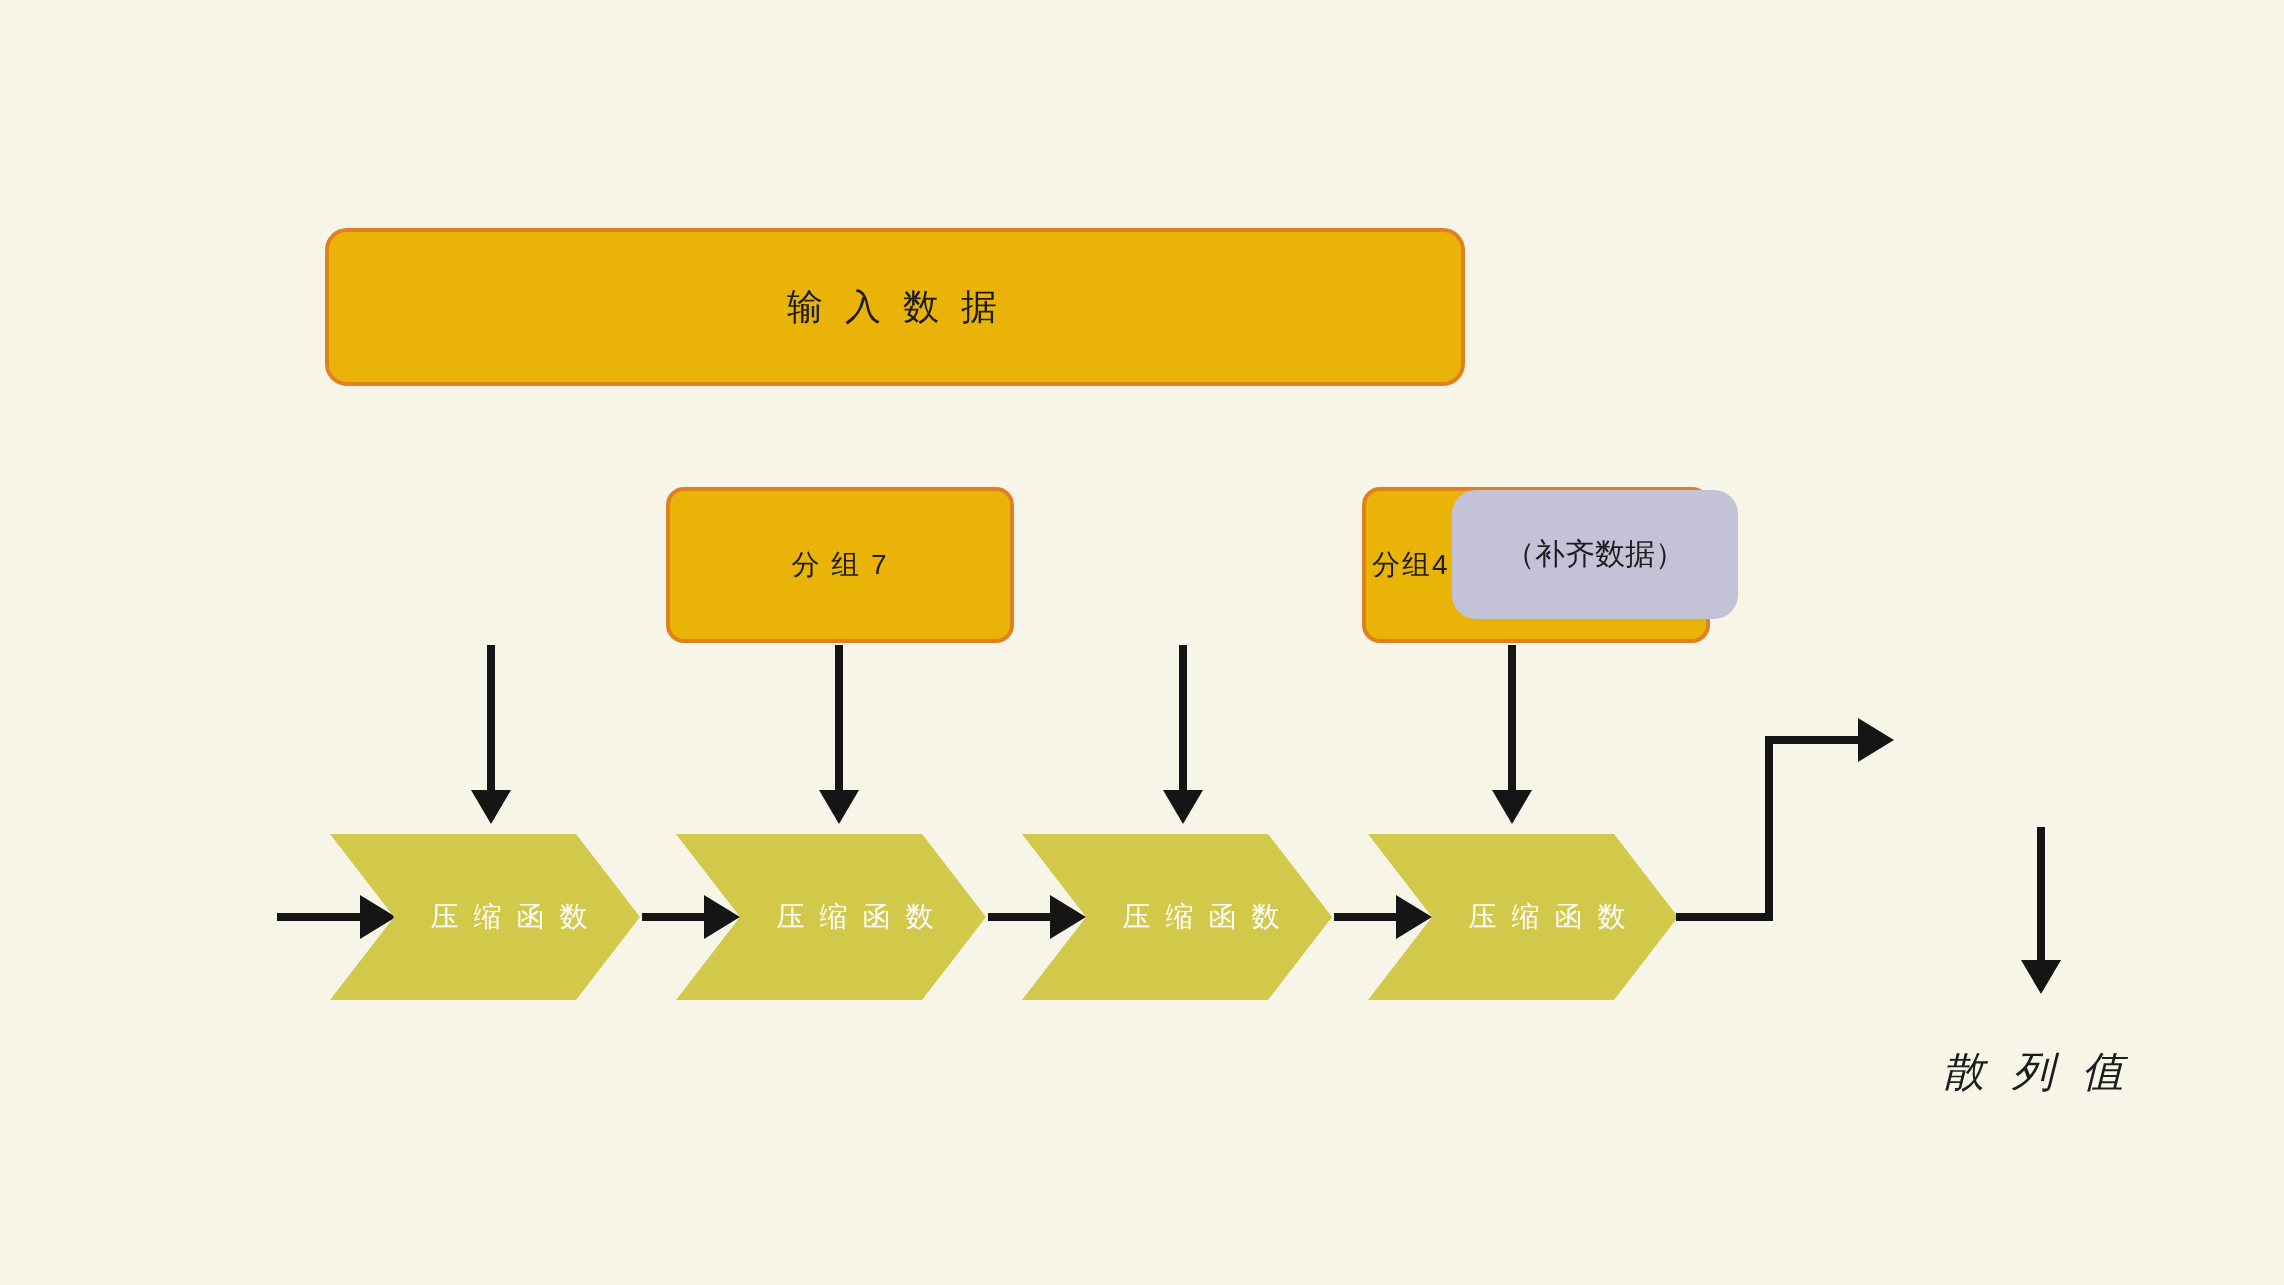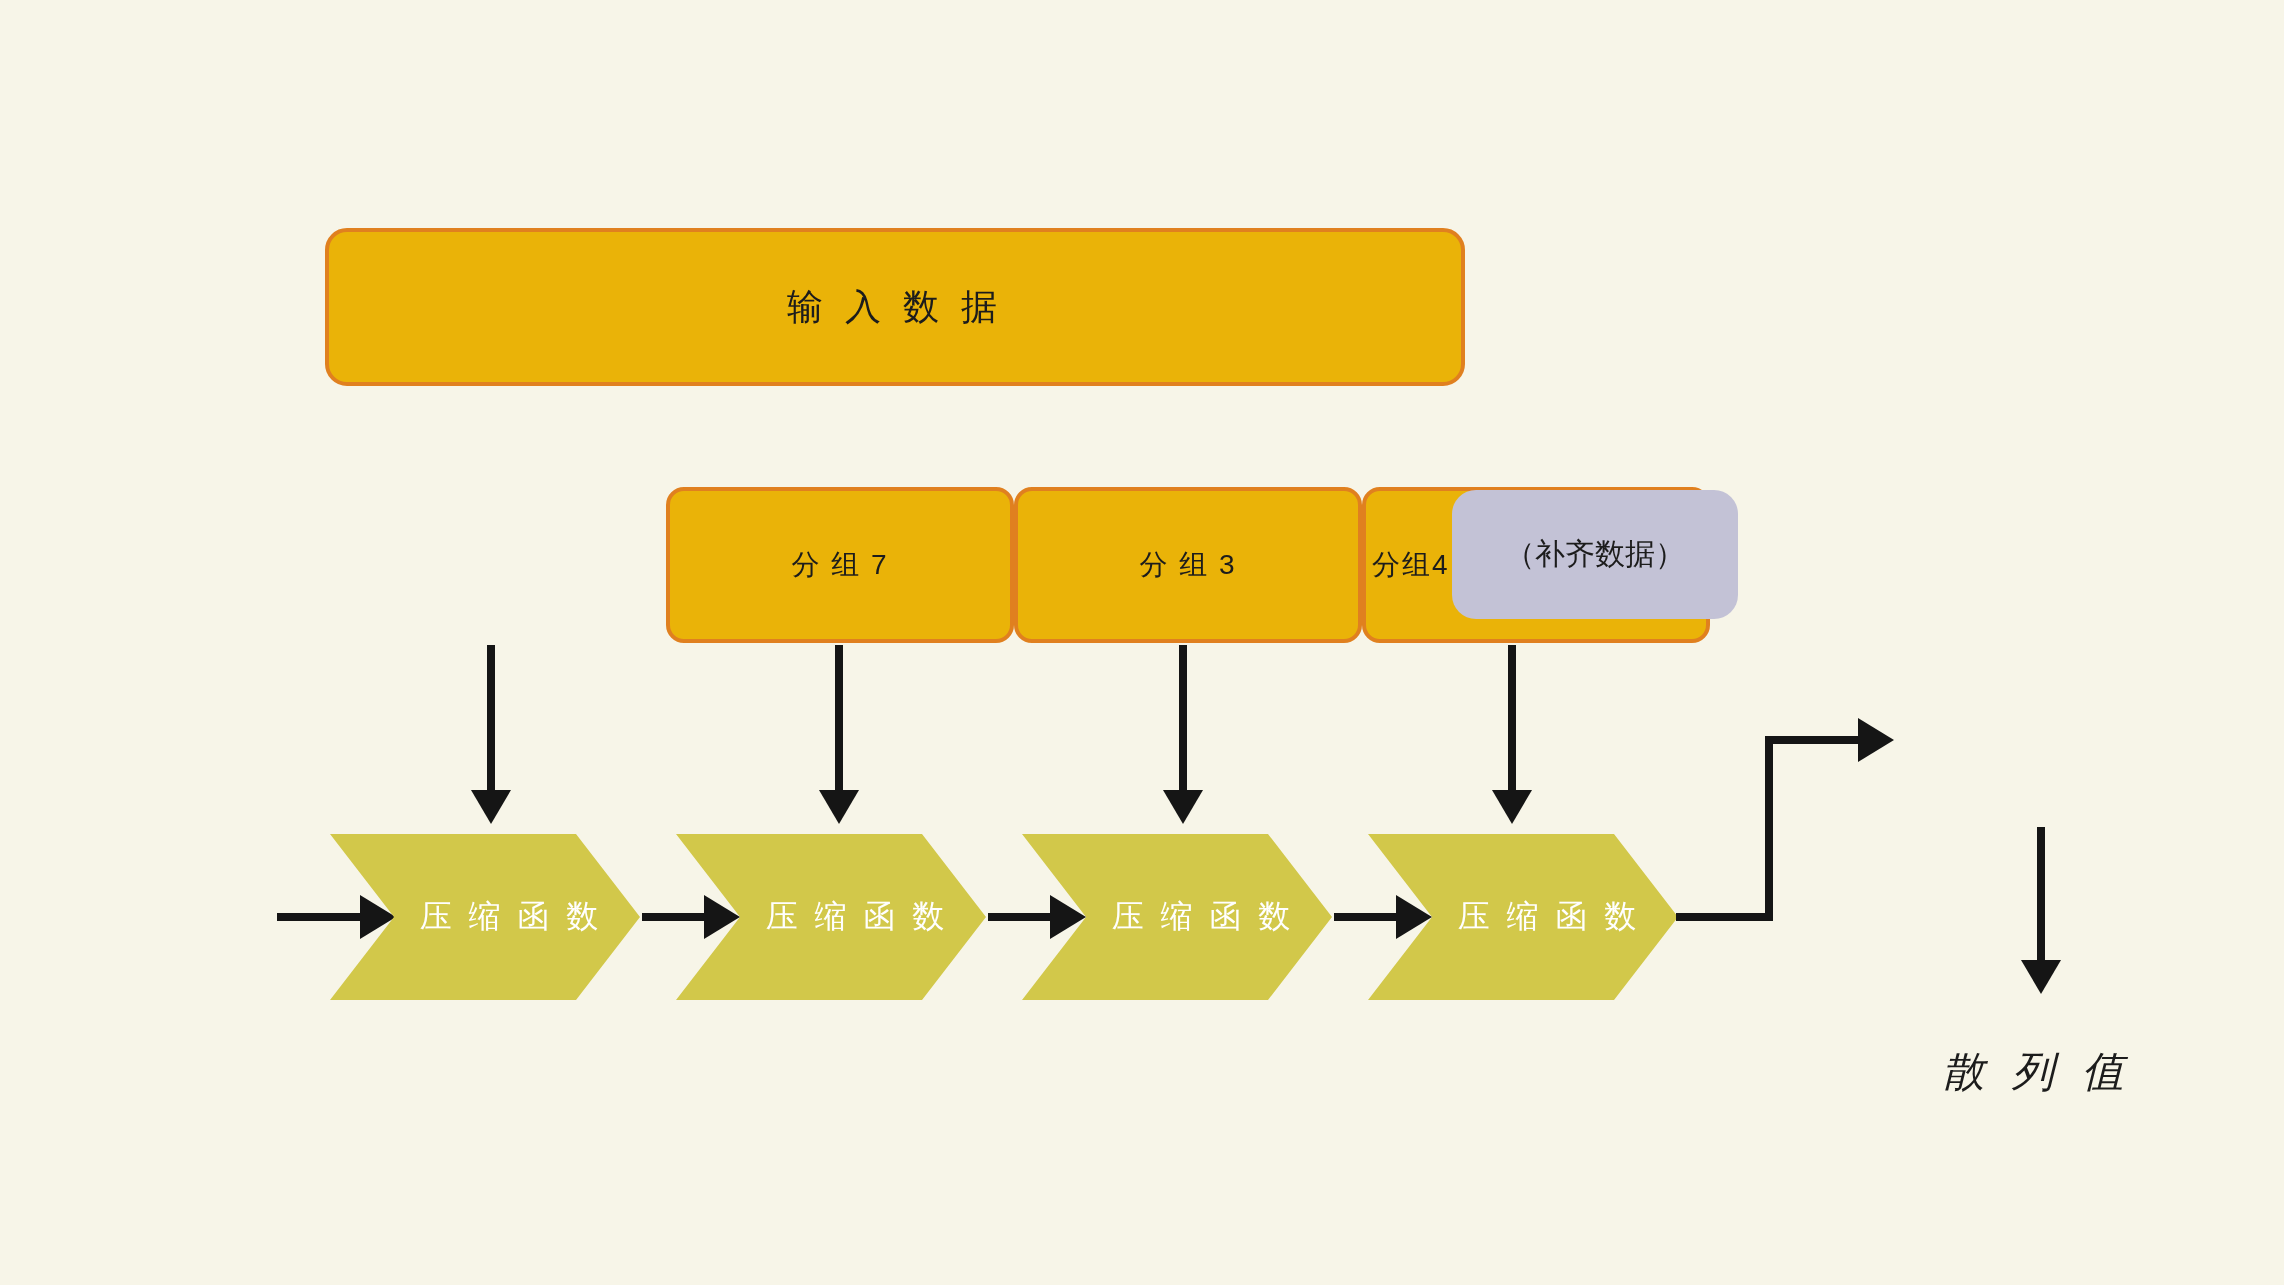--- a/index.html
+++ b/index.html
@@ -27,21 +27,21 @@
     position:absolute;box-sizing:border-box;border:4px solid #151515;border-radius:50%;
     display:flex;align-items:center;justify-content:center;font-size:30px;letter-spacing:1px;
     background:transparent;z-index:2;
   }
   
   .chevron{
     position:absolute;background:#d2c84a;
     clip-path:polygon(0 0, calc(100% - 64px) 0, 100% 50%, calc(100% - 64px) 100%, 0 100%, 64px 50%);
     display:flex;align-items:center;justify-content:center;
   }
-  .chevron .lbl{color:#ffffff;font-size:32px;letter-spacing:4px;white-space:nowrap;padding-left:52px;}
+  .chevron .lbl{color:#ffffff;font-size:28px;letter-spacing:4px;white-space:nowrap;padding-left:52px;font-family:Liberation Serif, serif;}
   
   .diamond-outer{
     position:absolute;background:#ecca49;
     clip-path:polygon(50% 0, 100% 50%, 50% 100%, 0 50%);
   }
   .diamond-inner{
     position:absolute;left:5px;top:5px;right:5px;bottom:5px;background:#fcec55;
     clip-path:polygon(50% 0, 100% 50%, 50% 100%, 0 50%);
     display:flex;align-items:center;justify-content:center;
     font-size:32px;letter-spacing:1px;
@@ -61,23 +61,20 @@
 <body>
 
 <div class="canvas">
 
   <div class="node input-box" style="left:325px;top:228px;width:1140px;height:158px;">
     <span class="lbl">输 入 数 据</span>
   </div>
 
   <div class="node group-box" style="left:666px;top:487px;width:348px;height:156px;">
     <span class="lbl">分 组 7</span>
-  </div>
-  <div class="node group-box" style="left:1014px;top:487px;width:348px;height:156px;">
-    <span class="lbl">分 组 3</span>
   </div>
   <div class="node group-box group-box-4" style="left:1362px;top:487px;width:348px;height:156px;">
     <span class="lbl">分组4</span>
   </div>
 
   <div class="padding-box" style="left:1452px;top:490px;width:286px;height:129px;">
     <span class="lbl">（补齐数据）</span>
   </div>
 
   <div class="shaft-v" style="left:487px;top:645px;height:145px;"></div>

